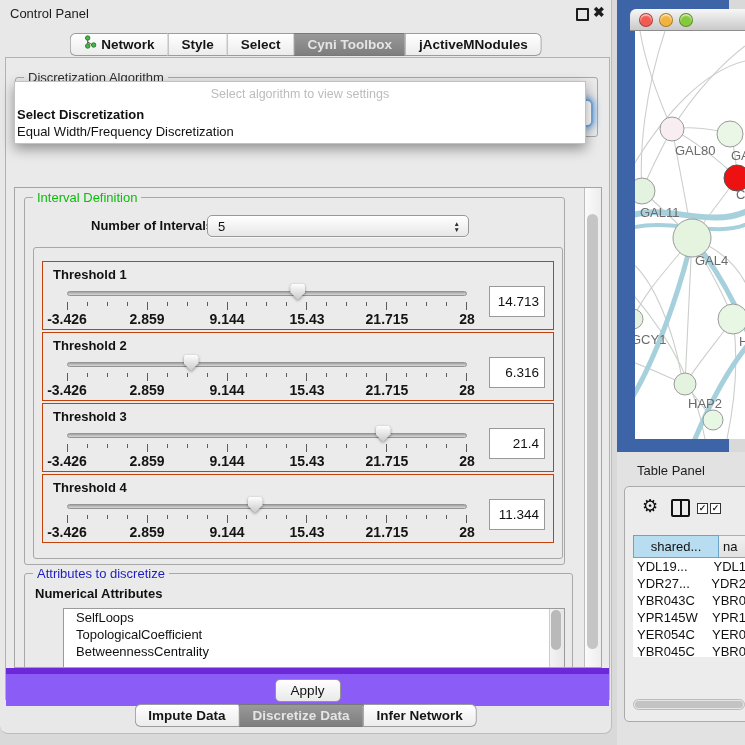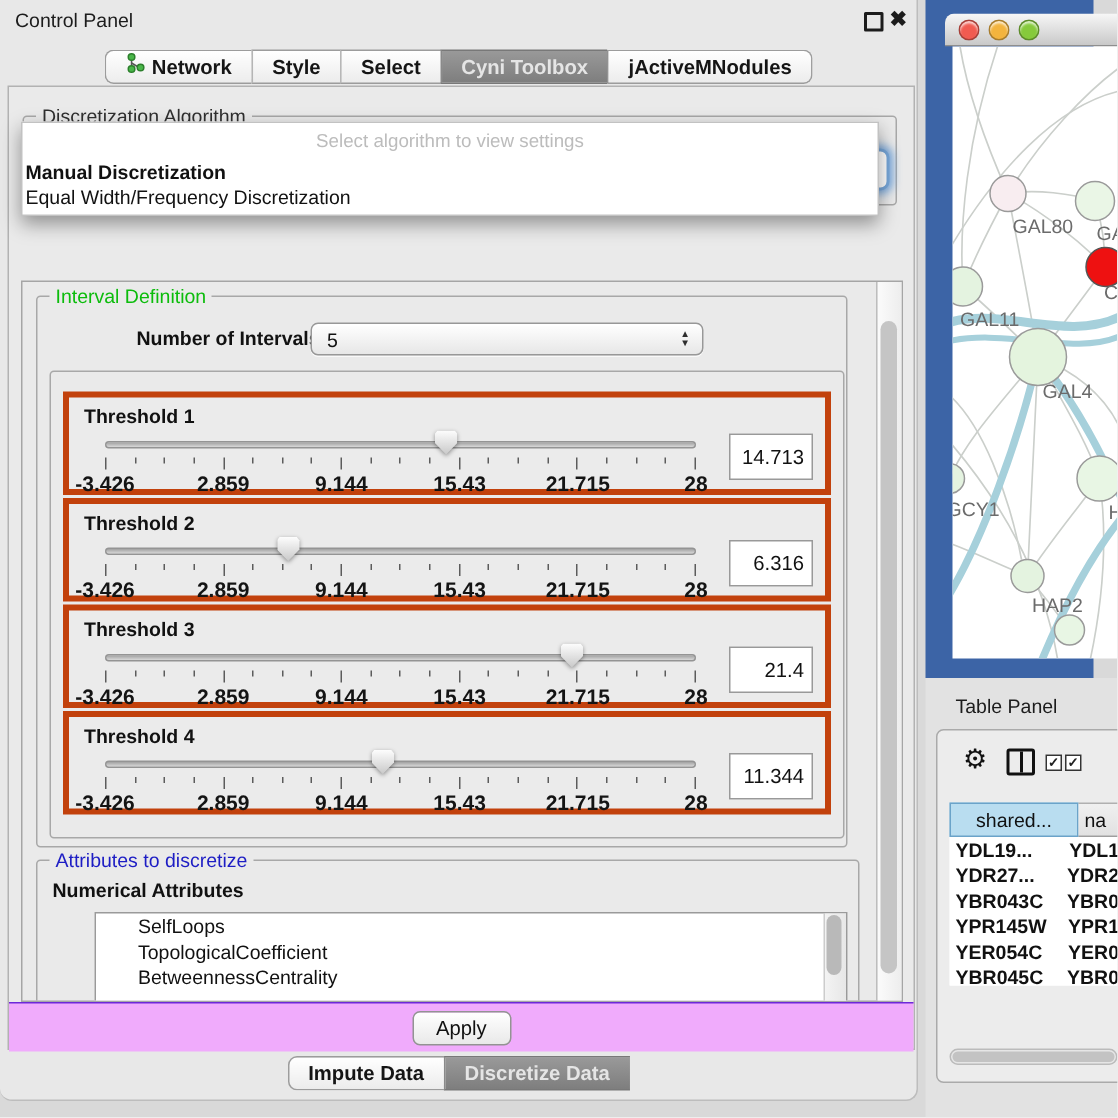--- a/index.html
+++ b/index.html
@@ -44,46 +44,46 @@
     box-shadow:0 5px 12px rgba(0,0,0,.38);z-index:5;}
   #popup-hint{position:absolute;left:0;right:0;top:5px;text-align:center;color:#bcbcbc;font-size:12.5px;}
   .popup-opt{position:absolute;left:2px;font-size:13px;line-height:16px;white-space:nowrap;}
   
   #scrollpane{left:8px;top:129px;width:588px;height:481px;border:1px solid #a5a5a5;background:#eaeaea;box-sizing:border-box;}
   #sp-content{position:absolute;left:0;top:0;right:16px;bottom:0;overflow:hidden;}
   #sp-scrollbar{position:absolute;right:0;top:0;bottom:0;width:16px;background:linear-gradient(to right,#fbfbfb,#ededed);
     border-left:1px solid #bdbdbd;}
   #sp-thumb{position:absolute;left:2px;top:26px;bottom:18px;width:11px;background:#c5c5c5;border-radius:6px;}
   
-  .th-panel{position:relative;border:4px solid #c2410c;background:#ebebeb;margin-bottom:2px;height:69px;
+  .th-panel{position:relative;border:1px solid #c2410c;background:#ebebeb;margin-bottom:2px;height:69px;
     box-sizing:border-box;padding:5px 8px 0 10px;display:flex;flex-direction:column;}
   .th-label{font-weight:bold;font-size:13px;line-height:15px;}
   .th-body{display:flex;margin-top:2px;}
   .th-slider-col{flex:1;margin:0 22px 0 14px;position:relative;}
   .slider-row{position:relative;height:17px;}
   .slider-track{position:absolute;left:0;right:0;top:7px;height:3px;background:linear-gradient(#a2a2a2,#d8d8d8);
     border:1px solid #949494;border-radius:3px;}
   .slider-thumb{position:absolute;top:0;width:15px;height:16px;filter:drop-shadow(0 1px 1.5px rgba(0,0,0,.4));}
   .slider-thumb i{position:absolute;inset:0;background:linear-gradient(#fdfdfd,#c9c9c9);
     clip-path:polygon(12% 0,88% 0,100% 14%,100% 52%,50% 100%,0 52%,0 14%);}
   .ticks{display:flex;justify-content:space-between;height:8px;margin-top:1px;}
   .tick{width:1px;background:#5c5c5c;height:4px;}
   .tick.major{height:8px;}
   .tick-labels{position:relative;height:13px;font-size:14px;font-weight:bold;color:#141414;margin-top:1px;}
   .tick-label{position:absolute;top:0;transform:translateX(-50%);white-space:nowrap;}
   .th-value{width:56px;height:31px;background:#fff;border:1px solid #999;box-sizing:border-box;
     display:flex;align-items:center;justify-content:flex-end;padding-right:5px;font-size:13.5px;margin-top:2px;}
   
   #attr-subtitle{position:absolute;left:10px;top:12px;font-weight:bold;font-size:13px;}
   #attr-list{position:absolute;left:38px;top:34px;width:500px;height:240px;background:#fff;border:1px solid #9a9a9a;}
-  .attr-item{font-size:13px;height:17px;line-height:17px;padding-left:28px;}
+  .attr-item{font-size:13px;height:17px;line-height:17px;padding-left:12px;}
   #attr-scroll{position:absolute;right:0;top:0;bottom:0;width:14px;background:linear-gradient(to right,#f3f3f3,#e7e7e7);border-left:1px solid #ccc;}
   #attr-thumb{position:absolute;left:1px;top:1px;width:10px;height:40px;background:#b9b9b9;border-radius:5px;}
   
-  #footer{left:0;top:610px;width:603px;height:32px;background:#f0abfc;border-top:1px solid #6d28d9;}
+  #footer{left:0;top:610px;width:603px;height:32px;background:#8b5cf6;border-top:6px solid #6d28d9;}
   #apply-btn{position:absolute;left:50%;top:5px;transform:translateX(-50%);width:64px;height:21px;
     background:linear-gradient(#ffffff,#e9e9e9);border:1px solid #939393;border-radius:5px;
     font-size:13.5px;display:flex;align-items:center;justify-content:center;}
   
   #net-region{left:617px;top:0;width:112px;height:452px;background:#3c64a6;}
   #mac-titlebar{left:13px;top:9px;width:115px;height:22px;background:linear-gradient(#f7f7f7,#c9c9c9);
     border-bottom:1px solid #8e8e8e;border-radius:6px 0 0 0;display:flex;align-items:center;padding-left:9px;gap:6px;box-sizing:border-box;}
   .tl{width:12px;height:12px;border-radius:50%;border:1px solid rgba(0,0,0,.3);box-shadow:inset 0 1.5px 1.5px rgba(255,255,255,.75);}
   #net-canvas{left:18px;top:31px;width:110px;height:408px;background:#fff;overflow:hidden;}
   
@@ -93,21 +93,21 @@
   #gear-ic{left:17px;top:10px;font-size:18px;line-height:18px;color:#111;}
   #col-ic{left:46px;top:12px;width:15px;height:14px;border:2px solid #111;border-radius:2px;}
   #col-ic i{position:absolute;left:50%;top:0;bottom:0;width:2px;background:#111;transform:translateX(-50%);}
   .chk{position:absolute;top:16px;width:9px;height:9px;border:1px solid #333;background:#fff;
     font-size:9px;line-height:9px;font-weight:bold;text-align:center;color:#222;}
   #tp-table{position:absolute;left:8px;top:48px;width:113px;}
   #tp-head{display:flex;height:23px;line-height:21px;font-size:13px;}
   #tp-h1{width:86px;background:#b9ddf0;border:1px solid #6ba3c9;box-sizing:border-box;text-align:center;}
   #tp-h2{flex:1;background:linear-gradient(#f0f0f0,#e1e1e1);border-top:1px solid #b0b0b0;
     border-bottom:1px solid #9e9e9e;padding-left:4px;box-sizing:border-box;}
-  #tp-rows{height:99px;overflow:hidden;background:#fff;font-weight:bold;}
+  #tp-rows{height:99px;overflow:hidden;background:#fff;}
   .tp-row{display:flex;height:17px;line-height:17px;font-size:13px;background:#fff;}
   .tp-c1{width:86px;padding-left:4px;box-sizing:border-box;white-space:nowrap;}
   .tp-c2{padding-left:4px;white-space:nowrap;}
   #tp-hscroll{position:absolute;left:8px;top:212px;width:112px;height:11px;background:#e6e6e6;
     border:1px solid #bbb;border-radius:6px;box-sizing:border-box;}
   #tp-hthumb{position:absolute;left:1px;top:1px;right:1px;height:7px;background:#c3c3c3;border-radius:4px;}
 </style>
 </head>
 <body>
 
@@ -151,21 +151,21 @@
       <div id="combo-behind" class="abs">
         <span class="stepper">
           <span>▲</span>
             <span>▼</span>
         </span>
       </div>
 
       <div id="popup" class="abs">
         <div id="popup-hint">Select algorithm to view settings</div>
         <div id="popup-options">
-            <div class="popup-opt" style="top: 25px; font-weight: bold;">Manual Discretization</div>
+            <div class="popup-opt" style="top: 25px; font-weight: bold;">Select Discretization</div>
             <div class="popup-opt" style="top: 42px; font-weight: normal;">Equal Width/Frequency Discretization</div>
           </div>
       </div>
 
 
       <div id="scrollpane" class="abs">
         <div id="sp-content">
 
           <div class="titled-group" style="left:9px;top:9px;width:541px;height:368px;">
             <span class="group-title t-green">Interval Definition</span>
@@ -388,20 +388,23 @@
         <div id="apply-btn">Apply</div>
       </div>
     </div>
 
     <div id="bottom-tabs" class="abs tabbar">
         <div class="tab first">
           <span>Impute Data</span>
         </div>
         <div class="tab selected">
           <span>Discretize Data</span>
+        </div>
+        <div class="tab last">
+          <span>Infer Network</span>
         </div>
       </div>
   </div>
 
   <div id="net-region" class="abs">
     <div id="mac-titlebar" class="abs">
       <span class="tl" style="background:#f15b51;"></span>
       <span class="tl" style="background:#f3b43e;"></span>
       <span class="tl" style="background:#86ca3c;"></span>
     </div>

